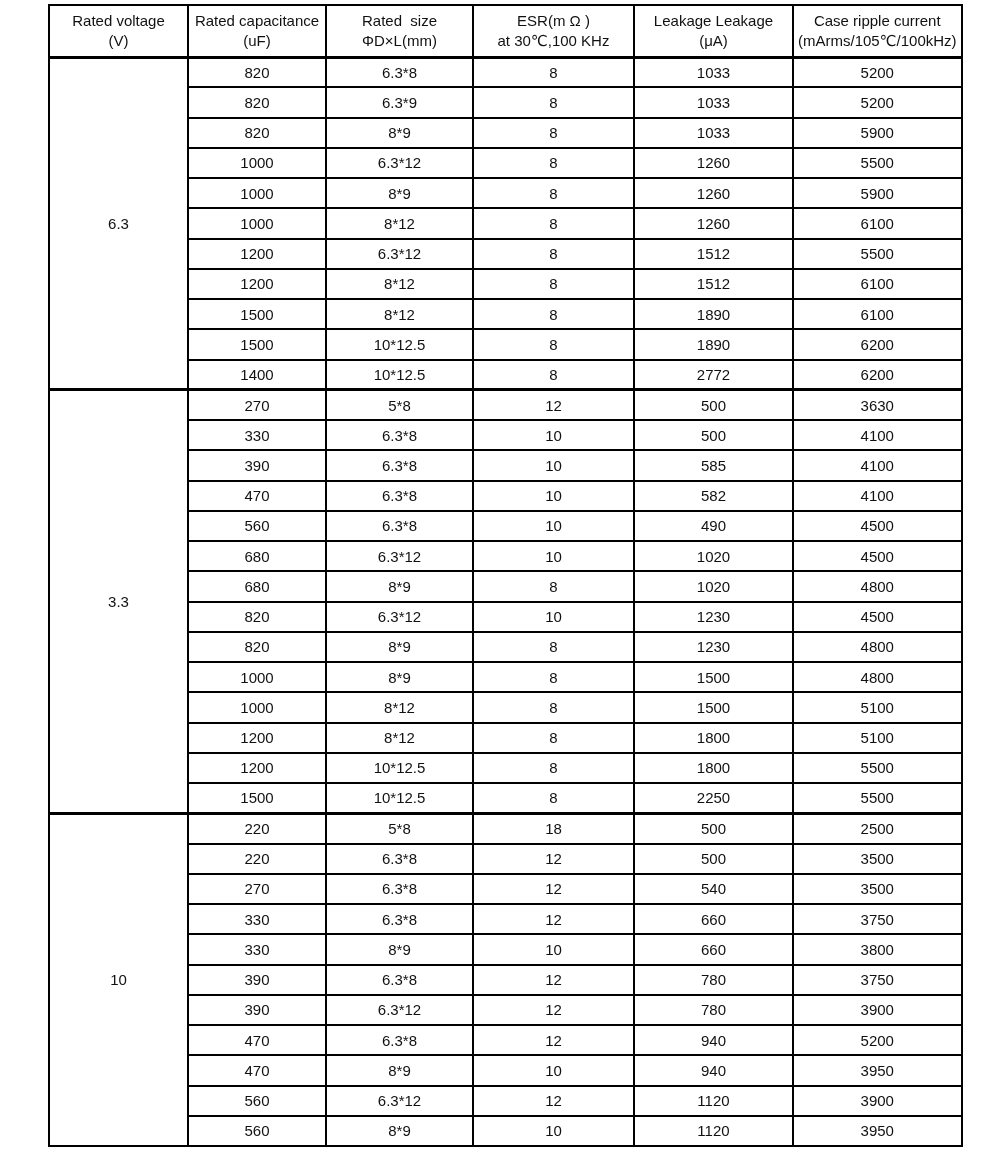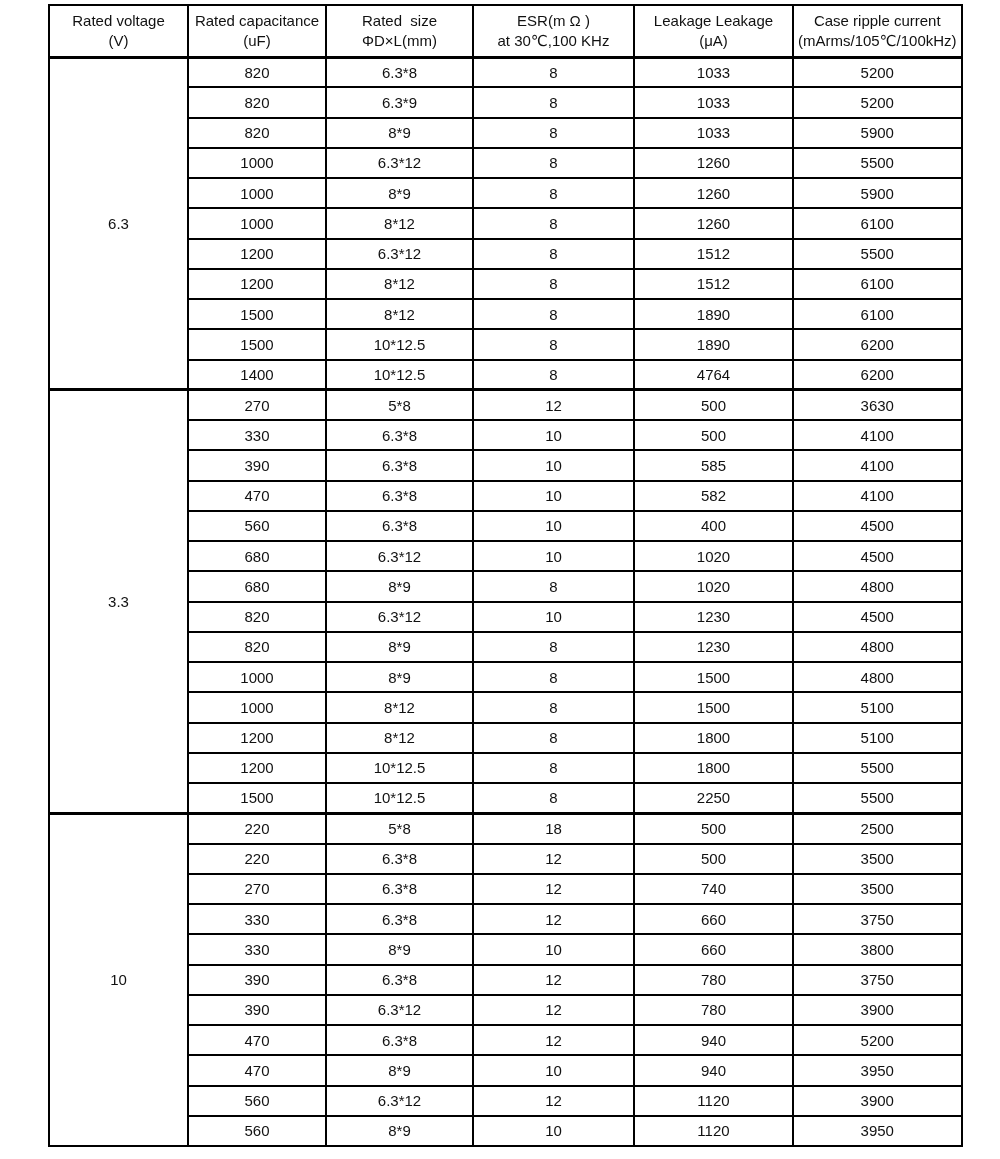--- a/index.html
+++ b/index.html
@@ -148,21 +148,21 @@
         <td>1500</td>
         <td>10*12.5</td>
         <td>8</td>
         <td>1890</td>
         <td>6200</td>
       </tr>
       <tr>
         <td>1400</td>
         <td>10*12.5</td>
         <td>8</td>
-        <td>4764</td>
+        <td>2772</td>
         <td>6200</td>
       </tr>
       <tr class="group-start">
         <td rowspan="14" class="voltage-cell">3.3</td>
         <td>270</td>
         <td>5*8</td>
         <td>12</td>
         <td>500</td>
         <td>3630</td>
       </tr>
@@ -184,21 +184,21 @@
         <td>470</td>
         <td>6.3*8</td>
         <td>10</td>
         <td>582</td>
         <td>4100</td>
       </tr>
       <tr>
         <td>560</td>
         <td>6.3*8</td>
         <td>10</td>
-        <td>400</td>
+        <td>490</td>
         <td>4500</td>
       </tr>
       <tr>
         <td>680</td>
         <td>6.3*12</td>
         <td>10</td>
         <td>1020</td>
         <td>4500</td>
       </tr>
       <tr>
@@ -269,21 +269,21 @@
         <td>220</td>
         <td>6.3*8</td>
         <td>12</td>
         <td>500</td>
         <td>3500</td>
       </tr>
       <tr>
         <td>270</td>
         <td>6.3*8</td>
         <td>12</td>
-        <td>740</td>
+        <td>540</td>
         <td>3500</td>
       </tr>
       <tr>
         <td>330</td>
         <td>6.3*8</td>
         <td>12</td>
         <td>660</td>
         <td>3750</td>
       </tr>
       <tr>

